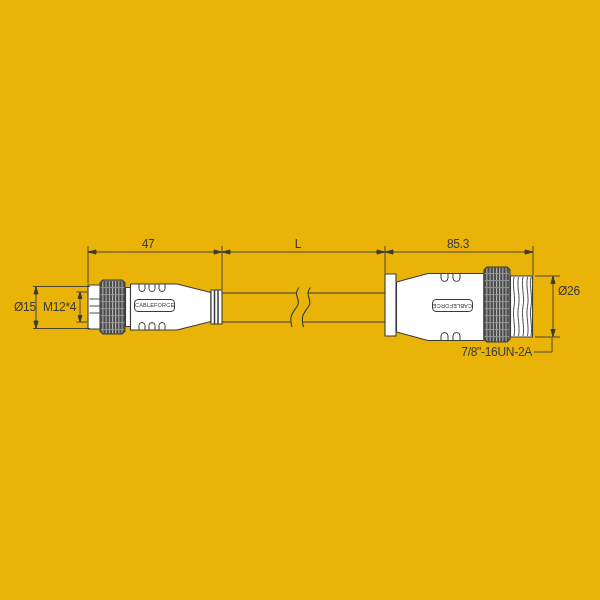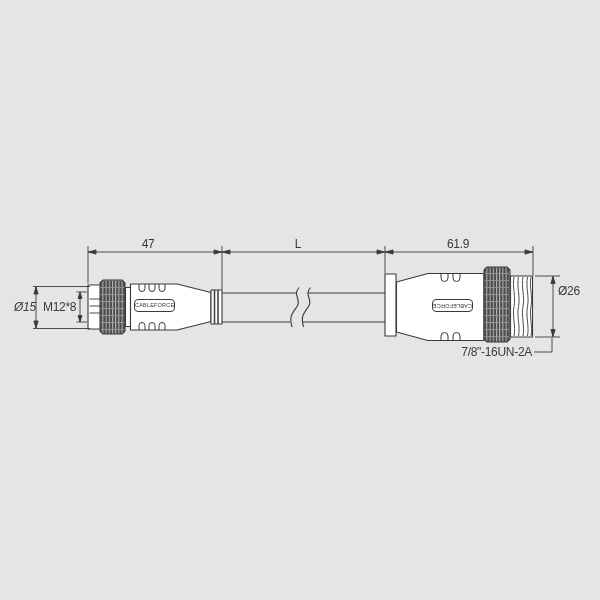--- a/index.html
+++ b/index.html
@@ -1,16 +1,16 @@
 <!DOCTYPE html>
 <html><head>
 <meta charset="utf-8">
 <style>
   html,body{margin:0;padding:0;background:#ffffff;}
-  #canvas{position:relative;width:600px;height:600px;background:#e5e5e5;overflow:hidden;
+  #canvas{position:relative;width:600px;height:600px;background:#eab308;overflow:hidden;
           font-family:"Liberation Sans", sans-serif;color:#3a3a3a;}
   #drawing-svg{position:absolute;left:0;top:0;}
   .dim-text{position:absolute;font-size:12px;letter-spacing:-0.3px;color:#3a3a3a;white-space:nowrap;}
   .centered{transform:translateX(-50%);}
   .plate{position:absolute;width:41px;height:13px;border:1px solid #3a3a3a;border-radius:4px;
          box-sizing:border-box;background:#ffffff;text-align:center;font-size:5.5px;
          line-height:11px;letter-spacing:0.2px;color:#3a3a3a;}
   .plate.flipped{transform:rotate(180deg);}
 </style>
 </head>
@@ -95,22 +95,22 @@
       <path d="M553,276 V337" fill="none"></path>
       <polygon points="553,276.5 550.9,283.5 555.1,283.5"></polygon>
       <polygon points="553,336.5 550.9,329.5 555.1,329.5"></polygon>
 
       <path d="M534,352 H552 V338" fill="none"></path>
     </g>
   </svg>
 
   <div class="dim-text centered" style="left:148px;top:237px;">47</div>
   <div class="dim-text centered" style="left:298px;top:237px;">L</div>
-  <div class="dim-text centered" style="left:458px;top:237px;">61.9</div>
-  <div class="dim-text" style="left:14px;top:300px;font-style:italic;">Ø15</div>
-  <div class="dim-text" style="left:43px;top:300px;">M12*8</div>
+  <div class="dim-text centered" style="left:458px;top:237px;">85.3</div>
+  <div class="dim-text" style="left:14px;top:300px;">Ø15</div>
+  <div class="dim-text" style="left:43px;top:300px;">M12*4</div>
   <div class="dim-text" style="left:558px;top:284px;">Ø26</div>
   <div class="dim-text" style="right:68px;top:345px;">7/8"-16UN-2A</div>
 
   <div class="plate" style="left:134px;top:299px;">CABLEFORCE</div>
   <div class="plate flipped" style="left:432px;top:299px;">CABLEFORCE</div>
 
 </div>
 
 </body></html>

